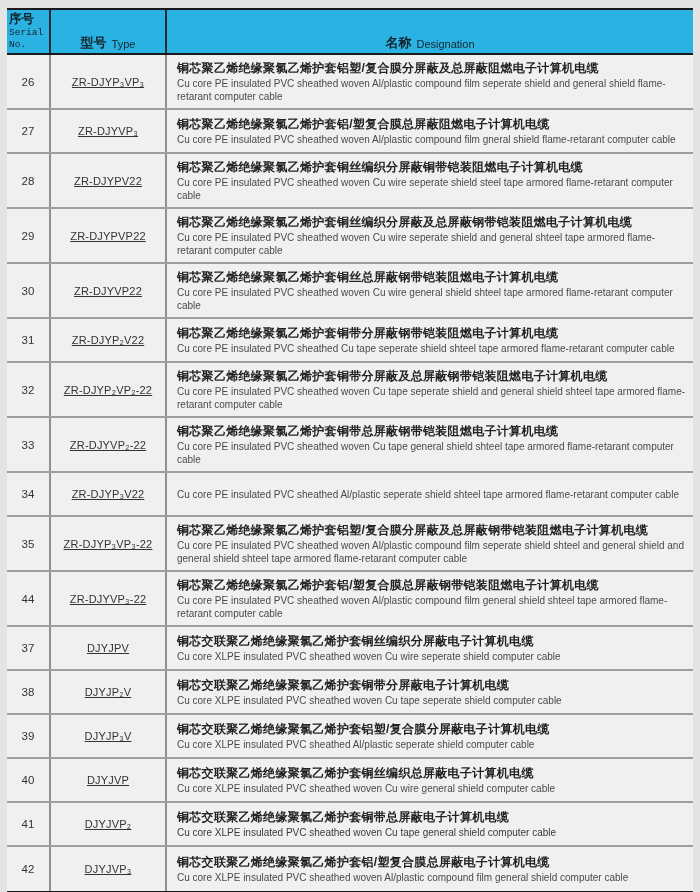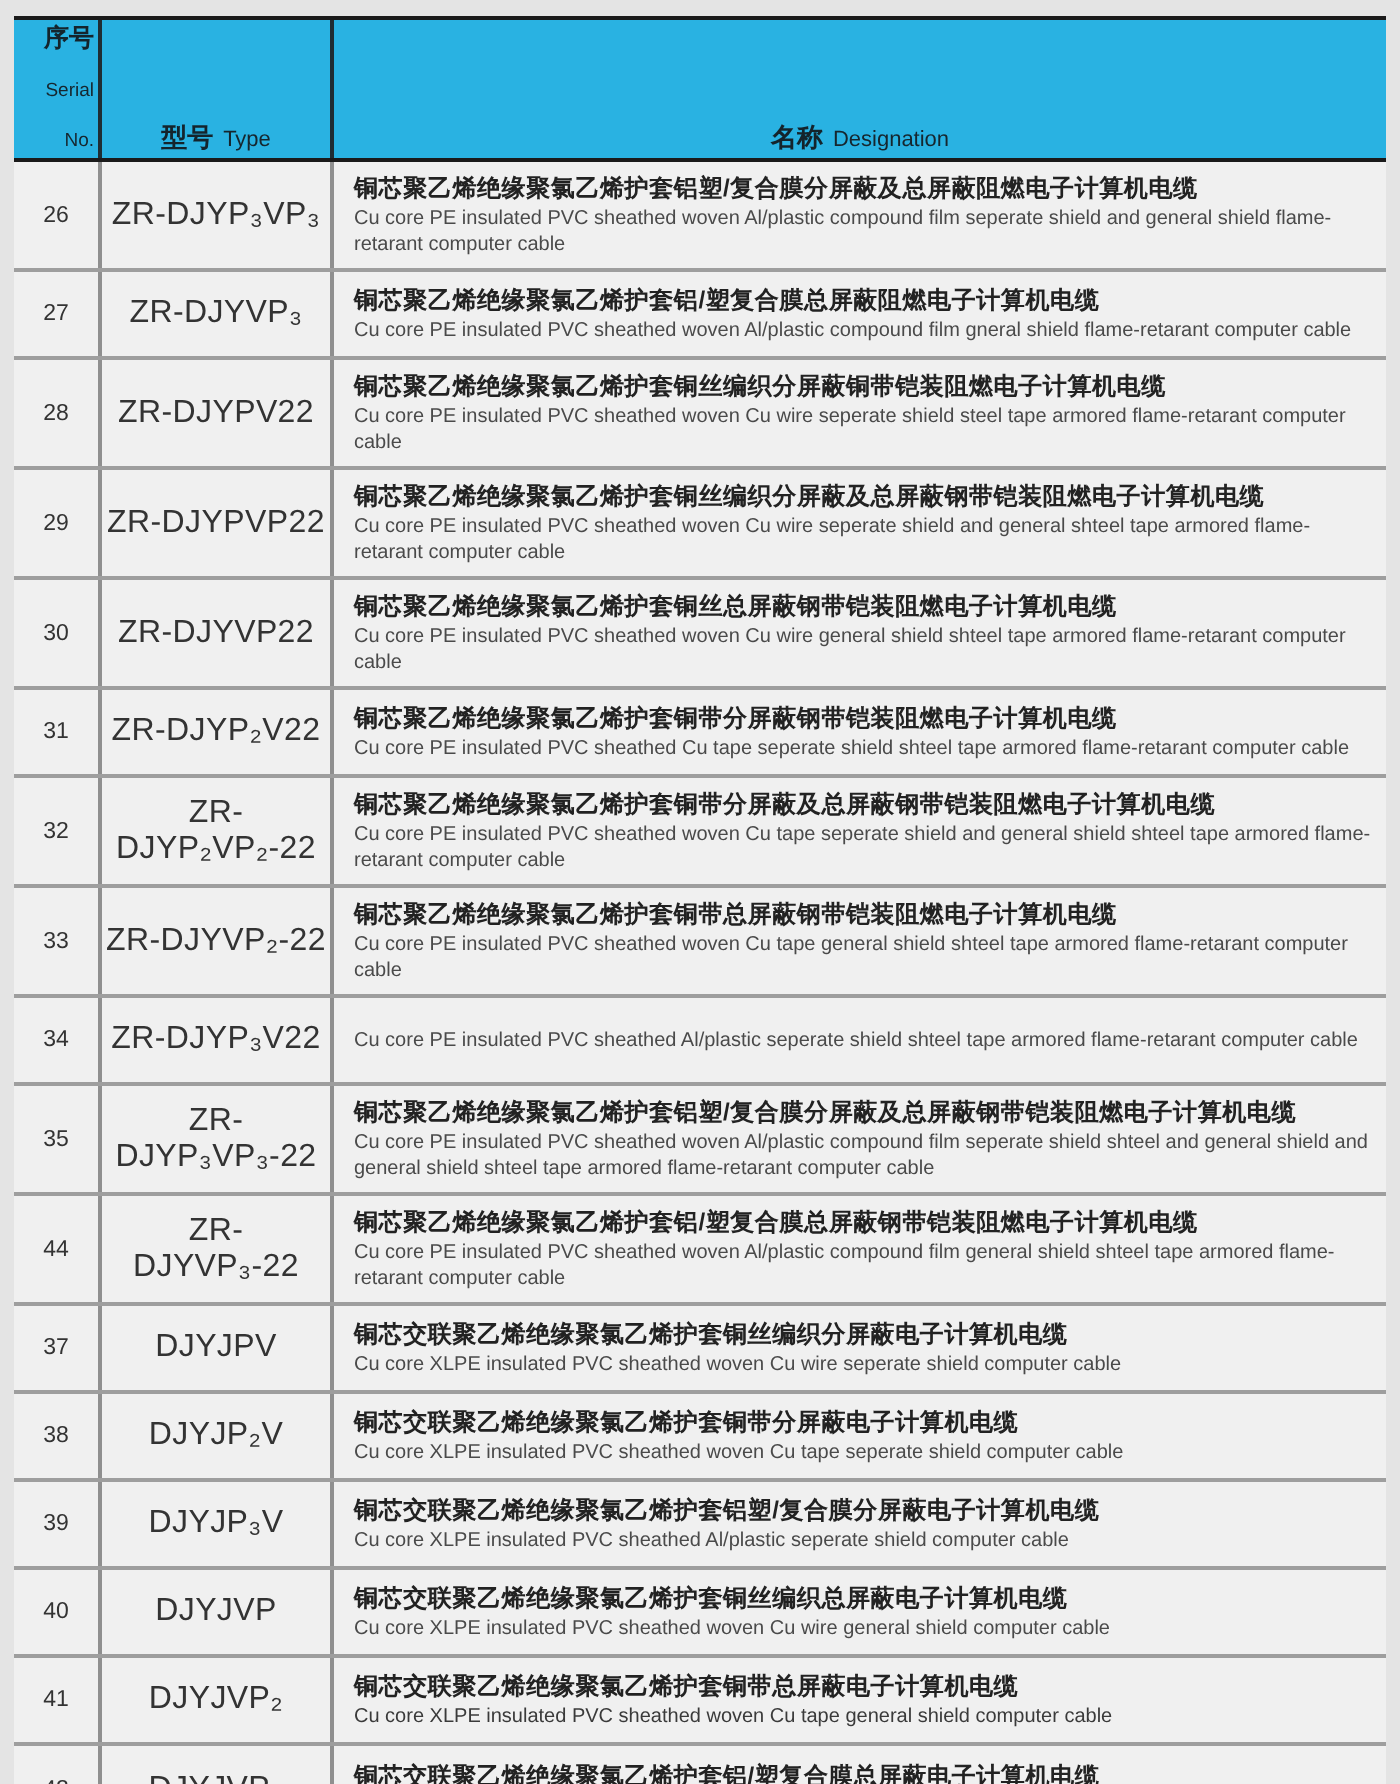--- a/index.html
+++ b/index.html
@@ -27,45 +27,45 @@
   
   .thead{
     display:grid;
     grid-template-columns:42px 116px 1fr;
     background:var(--header-bg);
     border-top:2px solid var(--header-border);
     border-bottom:2px solid var(--header-border);
     min-height:36px;
   }
   .th{
-    display:flex;flex-direction:column;align-items:flex-end;justify-content:center;
+    display:flex;flex-direction:column;align-items:flex-start;justify-content:center;
     color:#16262e;padding:3px 2px;line-height:1.05;
   }
   .th + .th{border-left:2px solid #1f2d33;align-items:flex-end;}
   .th .zh{font-weight:bold;font-size:12.5px;color:#14242c;}
-  .th .en-small{font-size:9.5px;margin-top:15px;}
+  .th .en-small{font-size:9.5px;margin-top:2px;font-family:Liberation Mono, monospace;}
   .th-inline{flex-direction:row;gap:5px;align-items:center;}
   .th-inline .zh{font-size:13px;}
   .th-inline .en-mid{font-size:11px;}
   
   .row{
     display:grid;
     grid-template-columns:42px 116px 1fr;
     background:var(--cell-bg);
     border-bottom:2px solid var(--row-line);
     min-height:44px;
   }
   .row:last-child{border-bottom:none;}
   .cell{
     display:flex;align-items:center;justify-content:center;
     padding:5px 2px;
   }
   .cell + .cell{border-left:2px solid var(--col-line);}
   .serial{font-size:11.5px;color:#333;text-align:center;}
-  .type{font-size:16px;color:#333;letter-spacing:.2px;text-align:center;}
+  .type{font-size:11px;color:#333;letter-spacing:.2px;text-align:center;text-decoration:underline;}
   .desig{
     flex-direction:column;align-items:flex-start;justify-content:center;
     padding:5px 4px 5px 10px;
   }
   .desig .zh-line{
     font-weight:bold;font-size:12px;color:var(--text-dark);
     line-height:17px;letter-spacing:.3px;
   }
   .desig .en-line{
     font-size:10px;color:var(--text-en);line-height:13px;letter-spacing:0;

